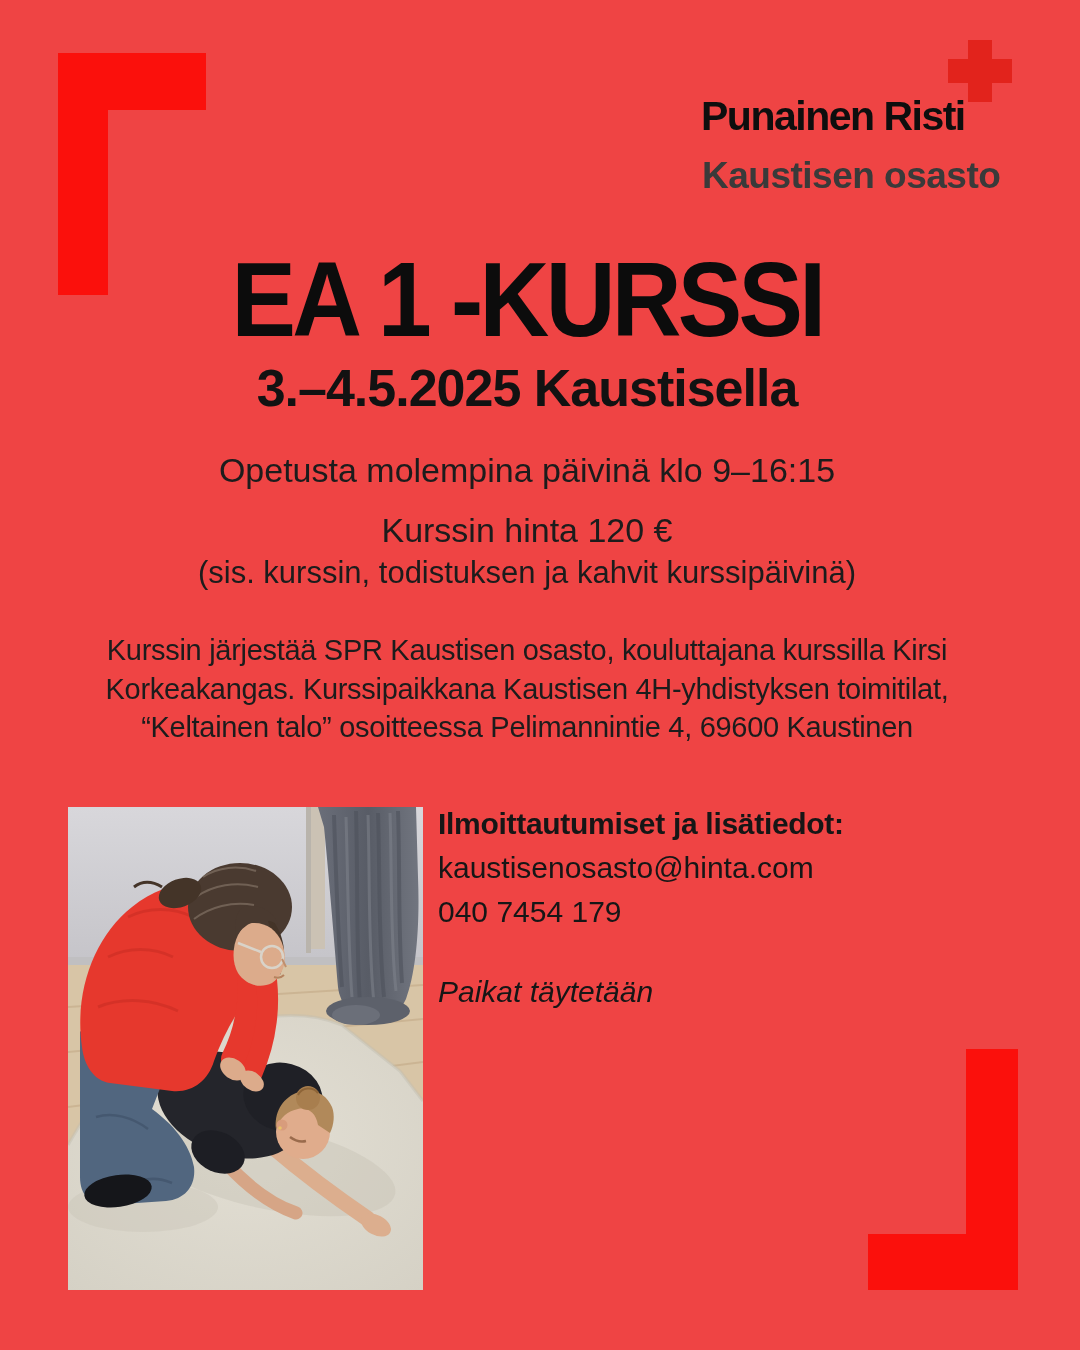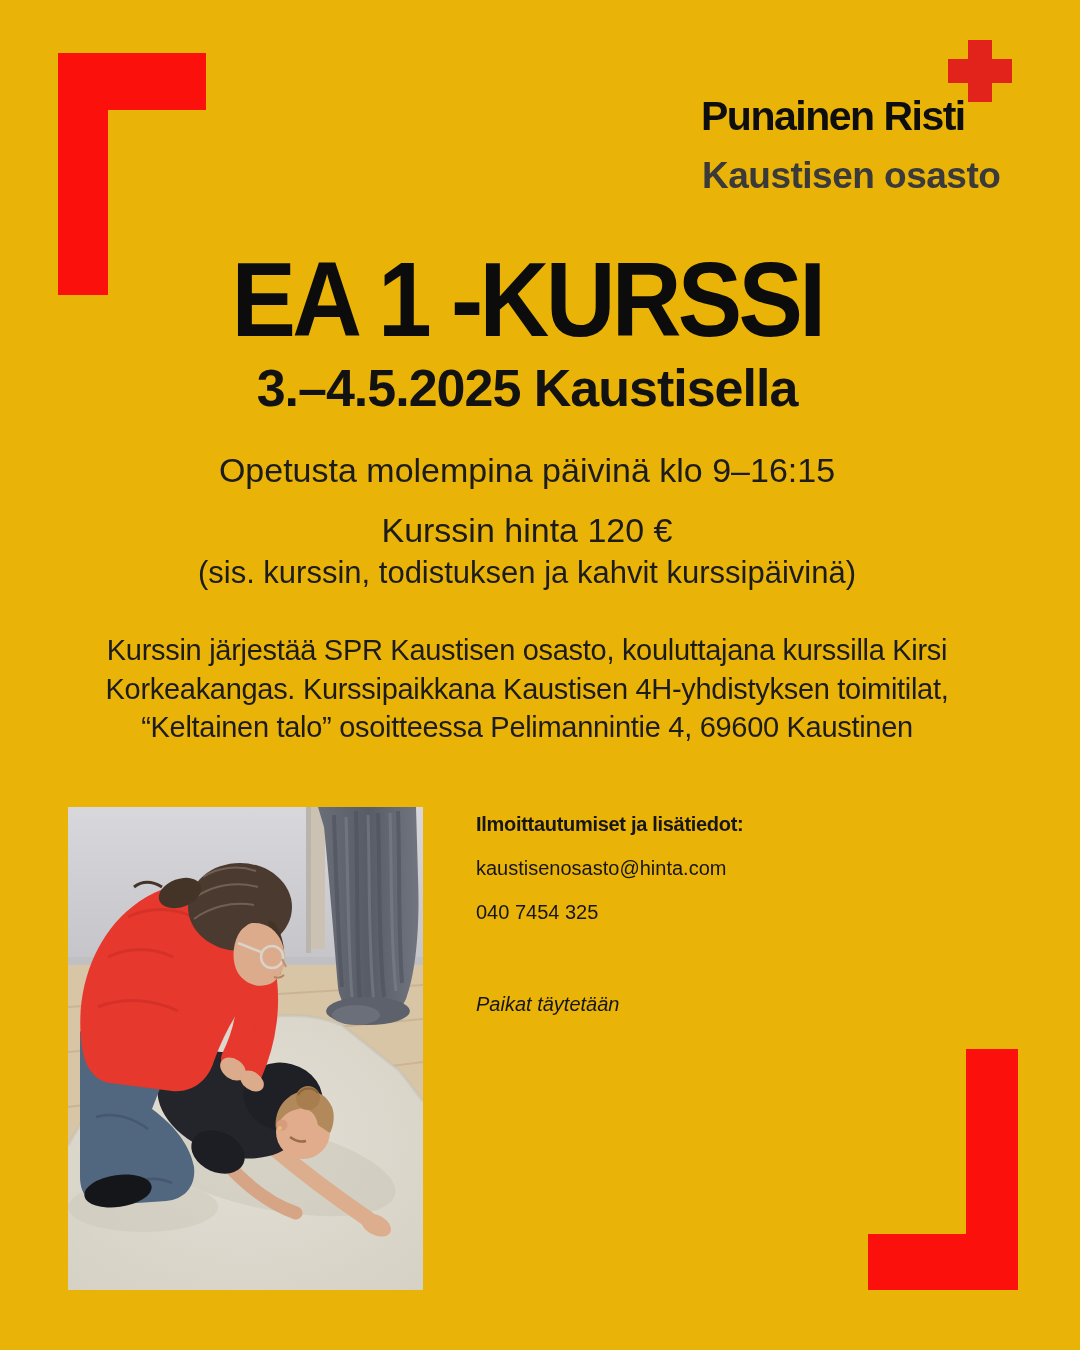--- a/index.html
+++ b/index.html
@@ -1,19 +1,19 @@
 <!DOCTYPE html>
 <html><head>
 <meta charset="utf-8">
 <style>
   html,body{margin:0;padding:0;background:#ffffff;}
   .poster{
     position:relative;
     width:1080px;height:1350px;
-    background:#eab308;
+    background:#ef4444;
     overflow:hidden;
     font-family:"Liberation Sans", sans-serif;
     color:#151515;
   }
   .bar{position:absolute;background:#fb100c;}
   
   .tl-v{left:58px;top:53px;width:50px;height:242px;}
   .tl-h{left:58px;top:53px;width:148px;height:57px;}
   
   .br-v{left:966px;top:1049px;width:52px;height:241px;}
@@ -58,25 +58,25 @@
     line-height:38.5px;color:#1c1c1c;
   }
 
   .photo{
     position:absolute;left:68px;top:807px;width:355px;height:483px;
     margin:0;overflow:hidden;background:#cfced3;
   }
   .photo svg{display:block;}
 
   .contact{
-    position:absolute;left:476px;top:802px;width:560px;
-    font-size:20px;line-height:44px;color:#161616;
+    position:absolute;left:438px;top:802px;width:560px;
+    font-size:30px;line-height:44px;color:#161616;
   }
   .contact-heading{font-weight:bold;letter-spacing:-0.3px;}
-  .contact-note{margin-top:48px;font-style:italic;}
+  .contact-note{margin-top:36px;font-style:italic;}
 </style>
 </head>
 <body>
 
 <div class="poster">
 
   <div>
     <div class="bar tl-v"></div>
     <div class="bar tl-h"></div>
   </div>
@@ -213,19 +213,19 @@
         <path d="M193,145 L170,136" stroke="#d9d3c9" stroke-width="2.5"></path>
         <path d="M214,152 L218,160" stroke="#c08f6d" stroke-width="2" fill="none"></path>
         <path d="M206,170 Q212,172 216,168" stroke="#b5835f" stroke-width="2" fill="none"></path>
       </g>
     </svg>
   </figure>
 
   <section class="contact">
     <div class="contact-heading">Ilmoittautumiset ja lisätiedot:</div>
     <div>kaustisenosasto@hinta.com</div>
-    <div>040 7454 325</div>
+    <div>040 7454 179</div>
     <div class="contact-note">
       <div>Paikat täytetään</div>
     </div>
   </section>
 
 </div>
 
 </body></html>

